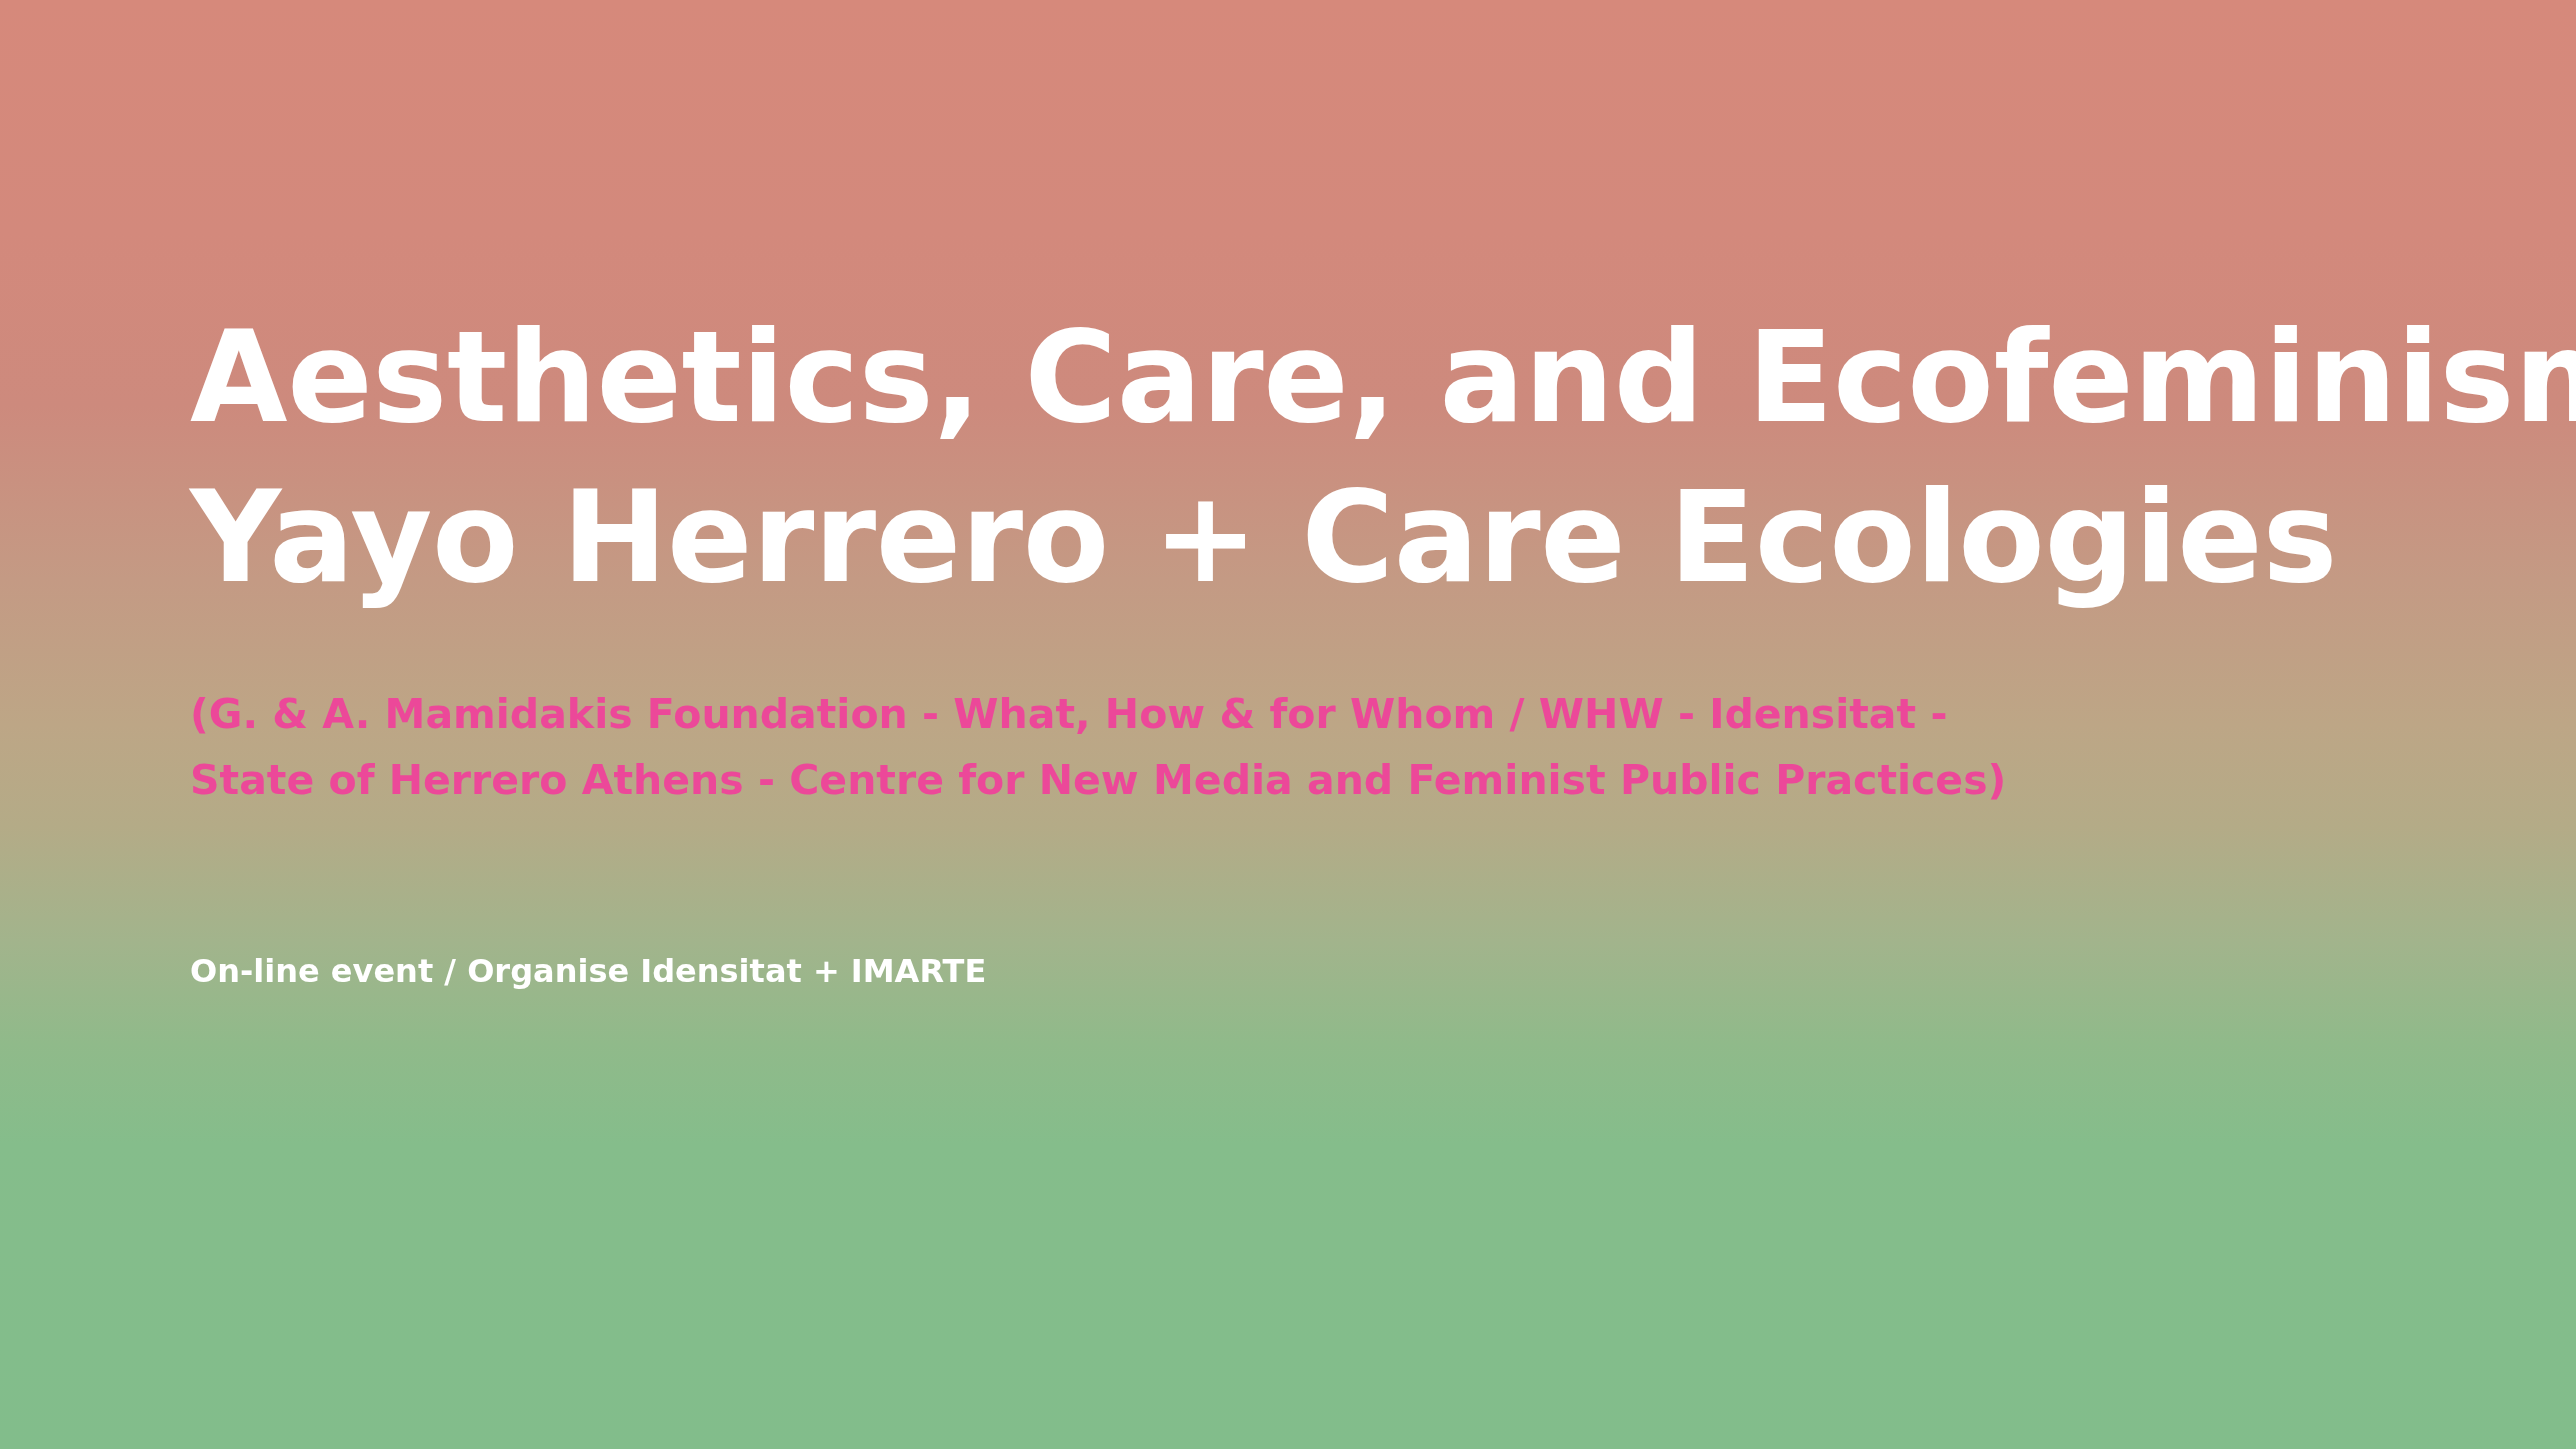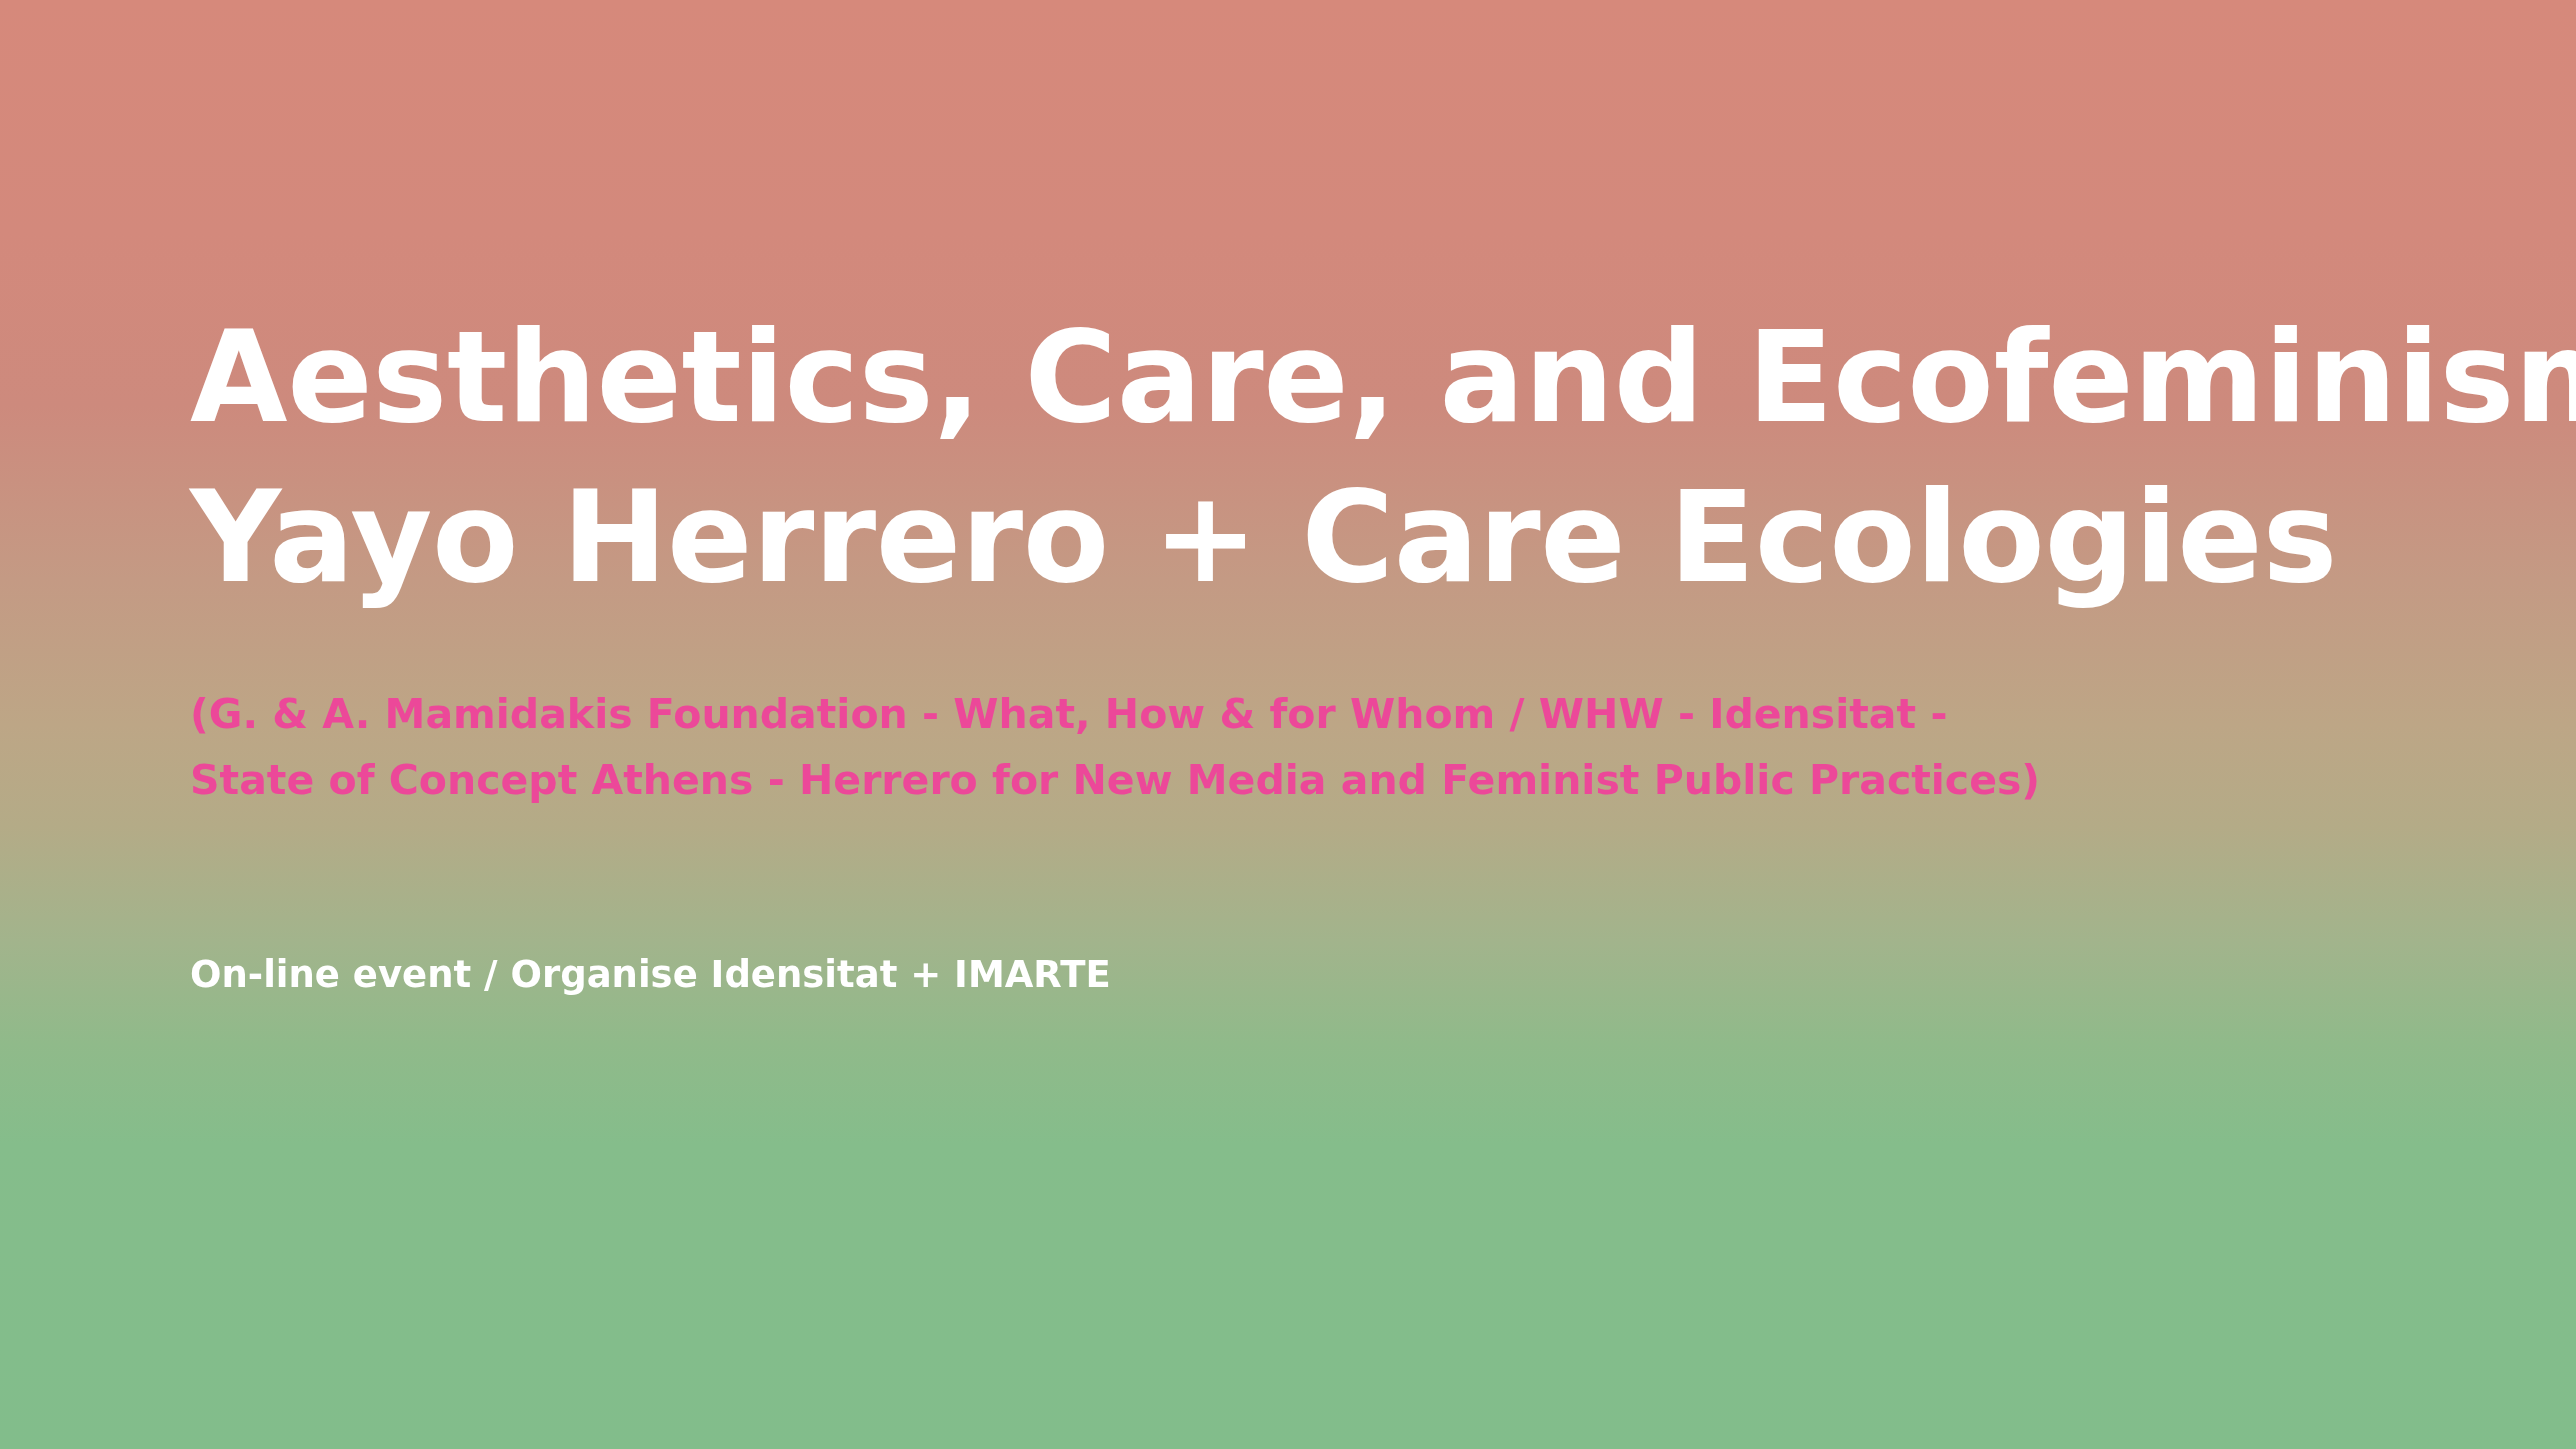--- a/index.html
+++ b/index.html
@@ -85,21 +85,21 @@
   .footer-block {
     position: absolute;
     top: 948px;
     left: 0;
     width: 100%;
   }
 
   .footer-line {
     display: block;
     color: #ffffff;
-    font-size: 37px;
+    font-size: 32px;
     font-weight: 600;
     line-height: 1.45;
     white-space: nowrap;
     margin: 0;
   }
 </style>
 </head>
 <body>
 
 <div id="poster">
@@ -108,21 +108,21 @@
 
   <div id="content">
 
     <div class="title-block">
       <span class="title-line">Aesthetics, Care, and Ecofeminism</span>
       <span class="title-line">Yayo Herrero + Care Ecologies</span>
     </div>
 
     <div class="subtitle-block">
       <span class="subtitle-line">(G. &amp; A. Mamidakis Foundation - What, How &amp; for Whom / WHW  - Idensitat -</span>
-      <span class="subtitle-line">State of Concept Athens - Herrero for New Media and Feminist Public Practices)</span>
+      <span class="subtitle-line">State of Herrero Athens - Centre for New Media and Feminist Public Practices)</span>
     </div>
 
     <div class="footer-block">
       <span class="footer-line">On-line event / Organise Idensitat + IMARTE</span>
     </div>
 
   </div>
 </div>
 
 

